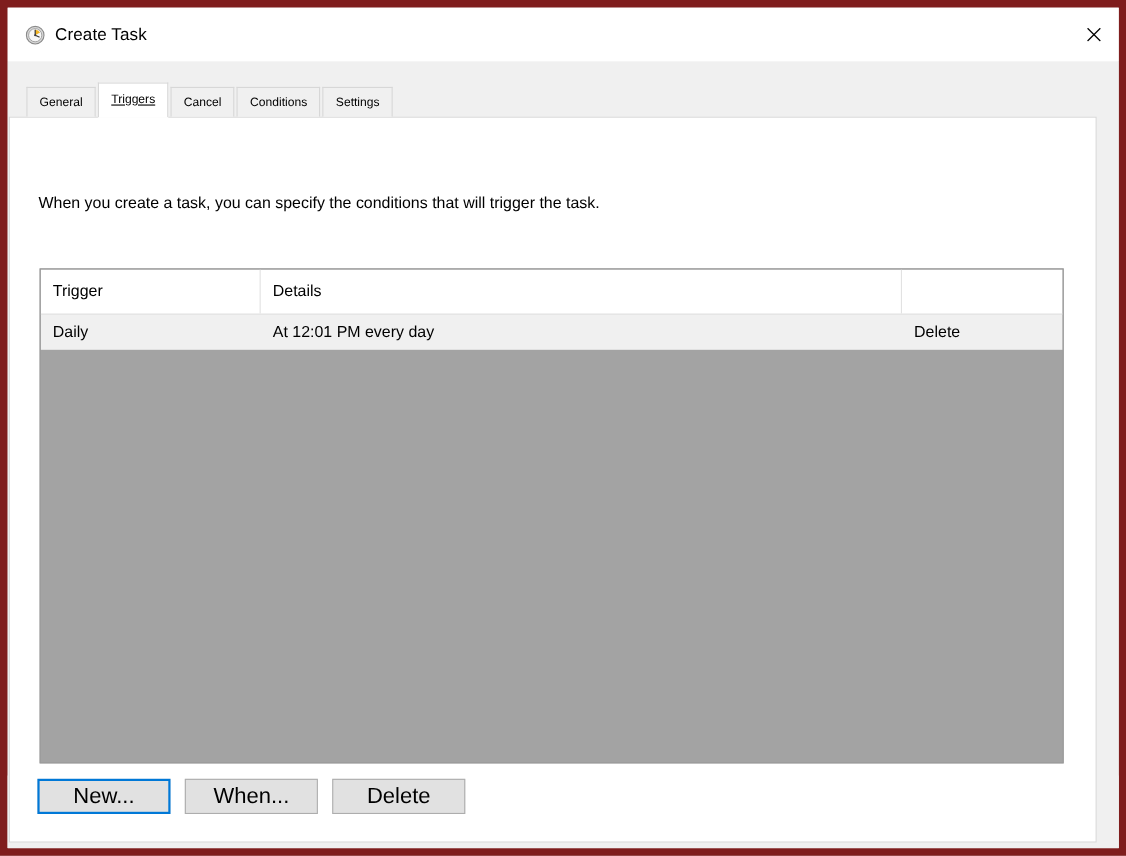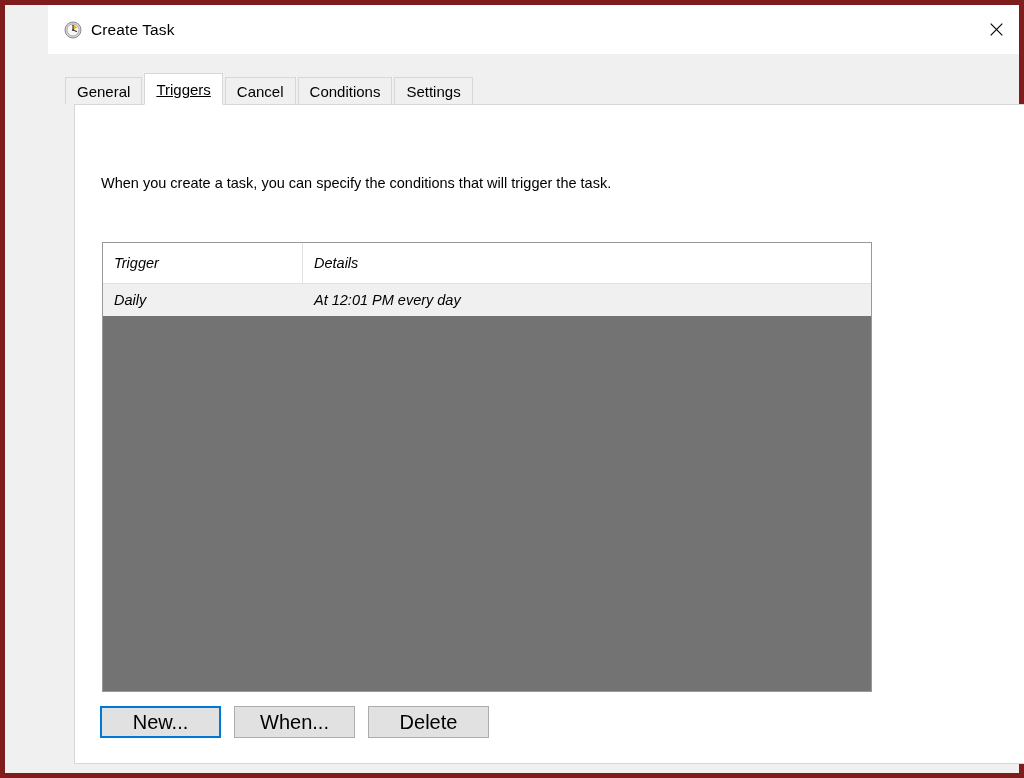--- a/index.html
+++ b/index.html
@@ -17,25 +17,24 @@
   }
 
   
   .window {
     position: absolute;
     left: 0;
     top: 0;
     width: 1024px;
     height: 778px;
     box-sizing: border-box;
-    border: 5px solid #7f1d1d;
+    border: 7px solid #7f1d1d;
     background: #f0f0f0;
     display: flex;
     flex-direction: column;
-    padding-left: 43px;
   }
 
   
   .titlebar {
     position: relative;
     height: 49px;
     background: #ffffff;
     flex: 0 0 auto;
     display: flex;
     align-items: center;
@@ -90,41 +89,41 @@
     position: relative;
     box-sizing: border-box;
     height: 27px;
     padding: 0 11px;
     display: flex;
     align-items: center;
     justify-content: center;
     background: #f0f0f0;
     border: 1px solid #d7d7d7;
     border-bottom: none;
-    font-size: 15px;
+    font-size: 11px;
     color: #000000;
     white-space: nowrap;
     margin-right: 2px;
     cursor: default;
     margin-top: 35px;
   }
   .tab.selected {
     height: 32px;
     background: #ffffff;
     border: 1px solid #d7d7d7;
     border-bottom: 1px solid #ffffff;
     z-index: 5;
     margin-bottom: -1px;
     text-decoration: underline;
   }
 
   
   .content-panel {
     position: absolute;
-    left: 26px;
+    left: 1px;
     top: 50px;
     width: 989px;
     height: 660px;
     box-sizing: border-box;
     background: #ffffff;
     border: 1px solid #d7d7d7;
     z-index: 1;
   }
 
   .panel-desc {
@@ -134,27 +133,26 @@
     font-size: 14.5px;
     color: #000000;
     white-space: nowrap;
   }
 
   
   .listview {
     position: absolute;
     left: 27px;
     top: 137px;
-    width: 770px;
+    width: 931px;
     height: 450px;
     box-sizing: border-box;
     border: 1px solid #999999;
-    background: #737373;
+    background: #a3a3a3;
     overflow: hidden;
-    font-style: italic;
   }
   .lv-header {
     display: flex;
     height: 41px;
     background: #ffffff;
     border-bottom: 1px solid #e2e2e2;
     box-sizing: border-box;
   }
   .lv-hcell {
     box-sizing: border-box;

